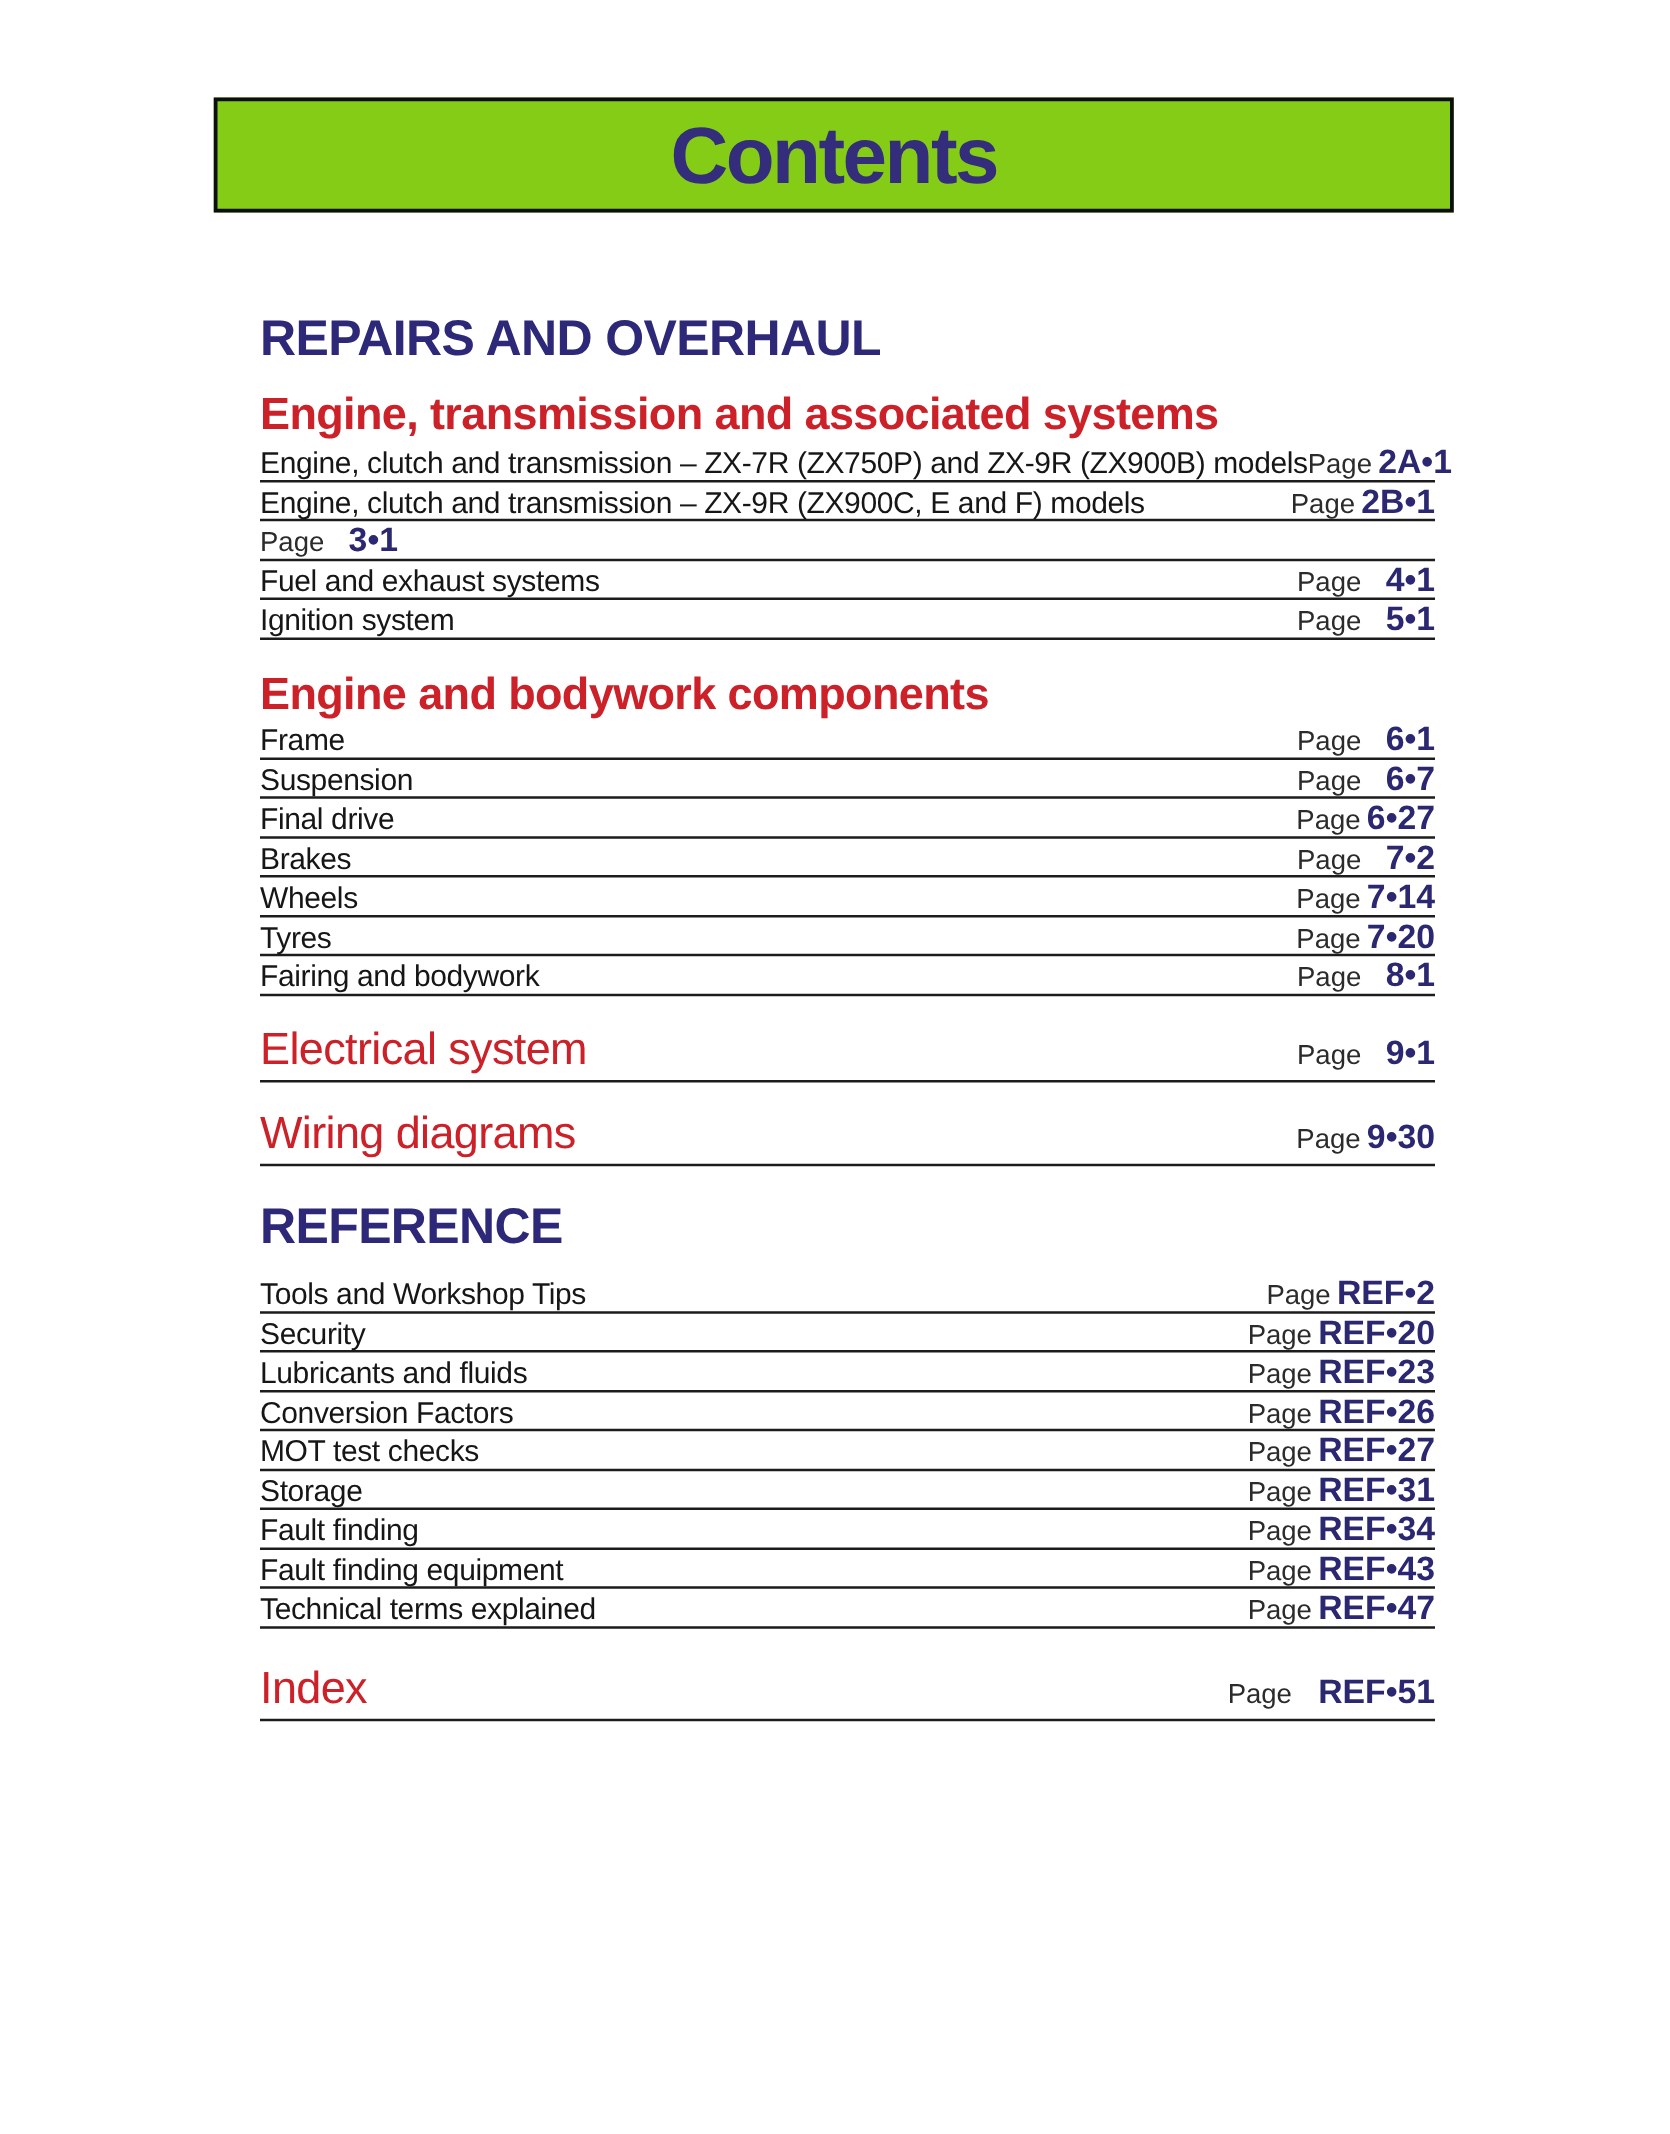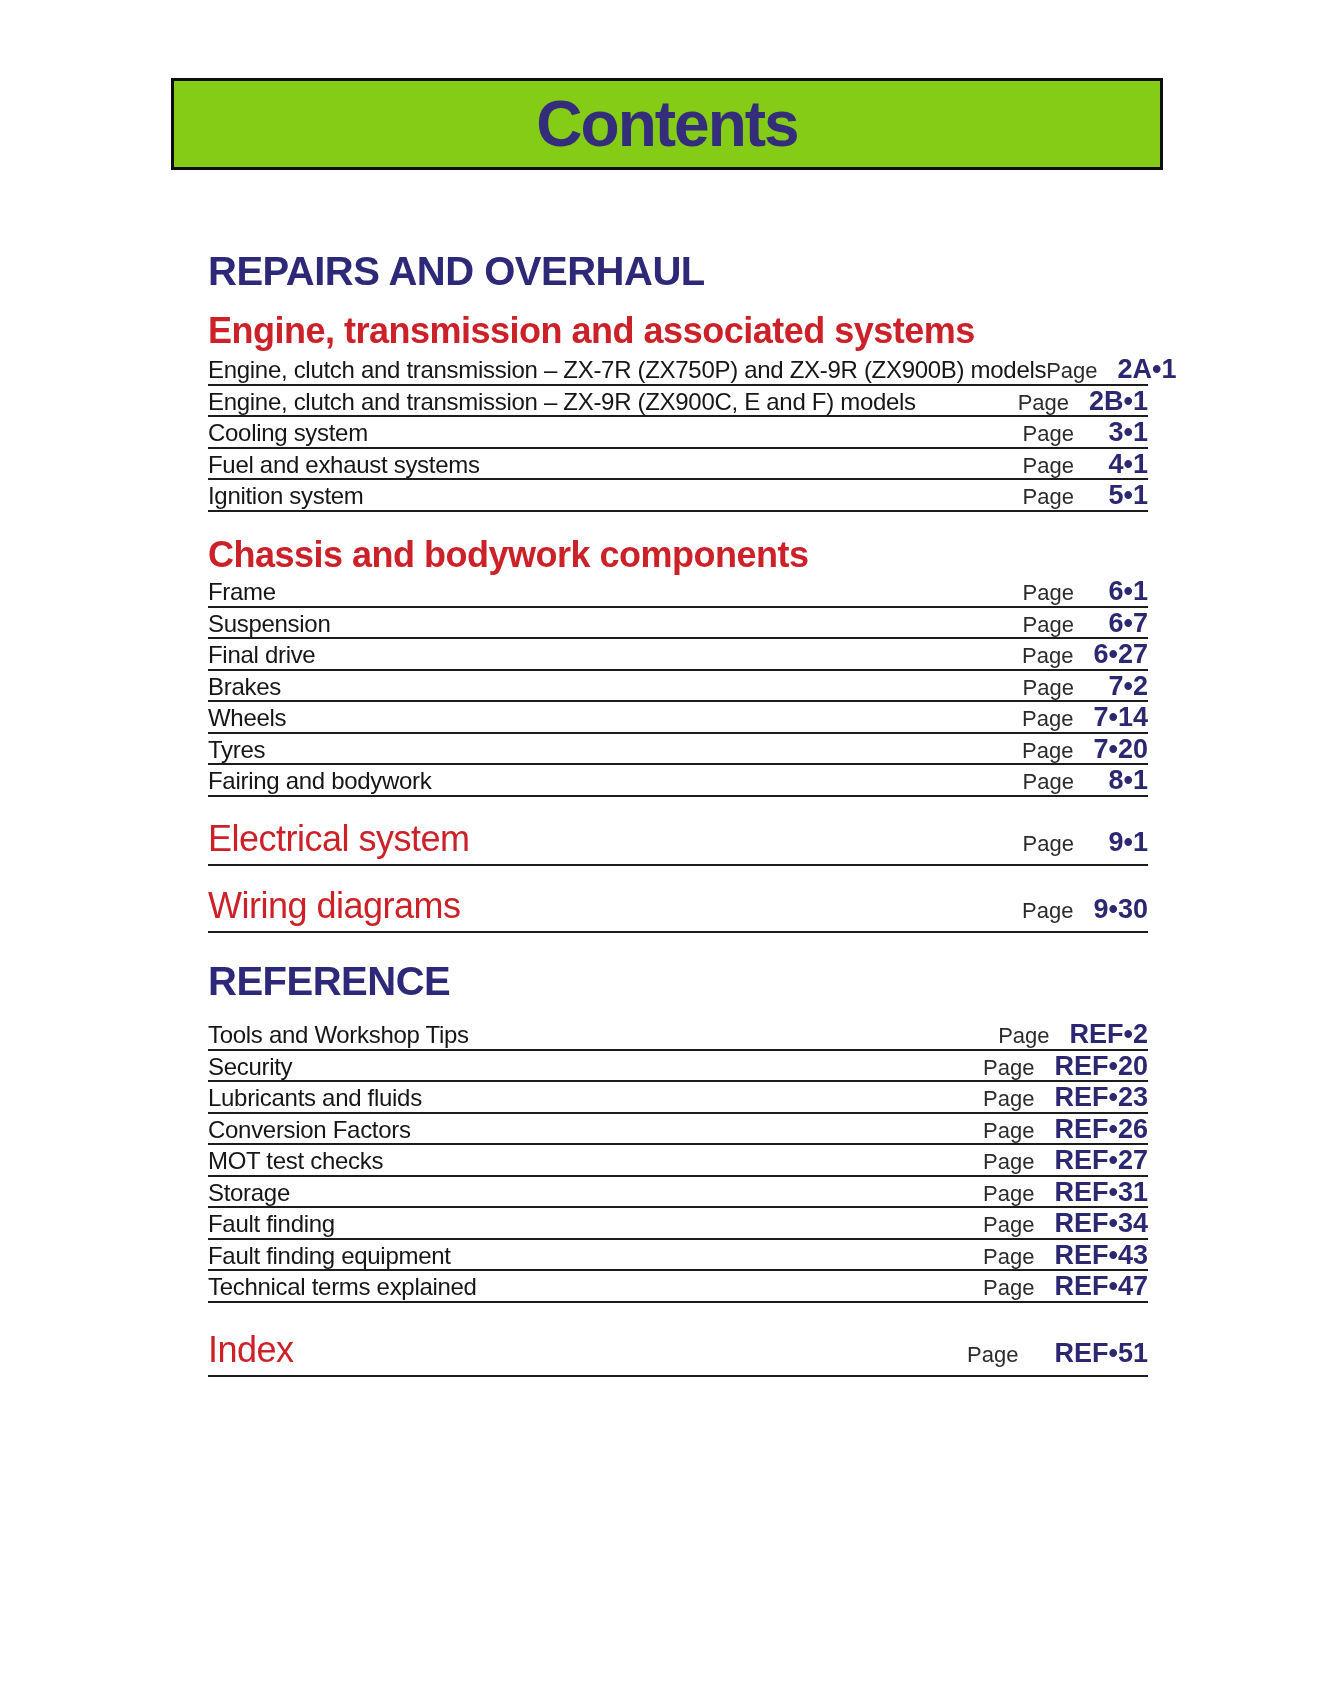--- a/index.html
+++ b/index.html
@@ -33,21 +33,21 @@
   .row{
     display:flex;align-items:baseline;
     height:31.5px;box-sizing:border-box;
     border-bottom:2px solid #1c1c1c;
     padding-bottom:1px;
   }
   .row .label{
     flex:1;font-size:24px;color:#161616;letter-spacing:-0.3px;white-space:nowrap;
   }
   .pageword{
-    font-size:22px;color:#2b2b2b;margin-right:20px;white-space:nowrap;
+    font-size:22px;color:#2b2b2b;margin-right:5px;white-space:nowrap;
   }
   .pagenum{
     font-size:27px;font-weight:bold;color:#2b2770;
     min-width:54px;text-align:right;white-space:nowrap;
   }
   .pagenum.ref{min-width:62px;}
   .heading-row{
     position:absolute;left:208px;width:940px;height:48px;box-sizing:border-box;
     display:flex;align-items:baseline;
     border-bottom:2px solid #1c1c1c;
@@ -76,37 +76,36 @@
       <span class="label">Engine, clutch and transmission – ZX-7R (ZX750P) and ZX-9R (ZX900B) models</span>
       <span class="pageword">Page</span>
       <span class="pagenum">2A•1</span>
     </div>
     <div class="row">
       <span class="label">Engine, clutch and transmission – ZX-9R (ZX900C, E and F) models</span>
       <span class="pageword">Page</span>
       <span class="pagenum">2B•1</span>
     </div>
     <div class="row">
-      <span class="label">Cooling system</span>
       <span class="pageword">Page</span>
       <span class="pagenum">3•1</span>
     </div>
     <div class="row">
       <span class="label">Fuel and exhaust systems</span>
       <span class="pageword">Page</span>
       <span class="pagenum">4•1</span>
     </div>
     <div class="row">
       <span class="label">Ignition system</span>
       <span class="pageword">Page</span>
       <span class="pagenum">5•1</span>
     </div>
   </div>
 
-  <div class="red-heading-block" style="top:536px;">Chassis and bodywork components</div>
+  <div class="red-heading-block" style="top:536px;">Engine and bodywork components</div>
 
   <div class="group" style="top:576px;">
     <div class="row">
       <span class="label">Frame</span>
       <span class="pageword">Page</span>
       <span class="pagenum">6•1</span>
     </div>
     <div class="row">
       <span class="label">Suspension</span>
       <span class="pageword">Page</span>

